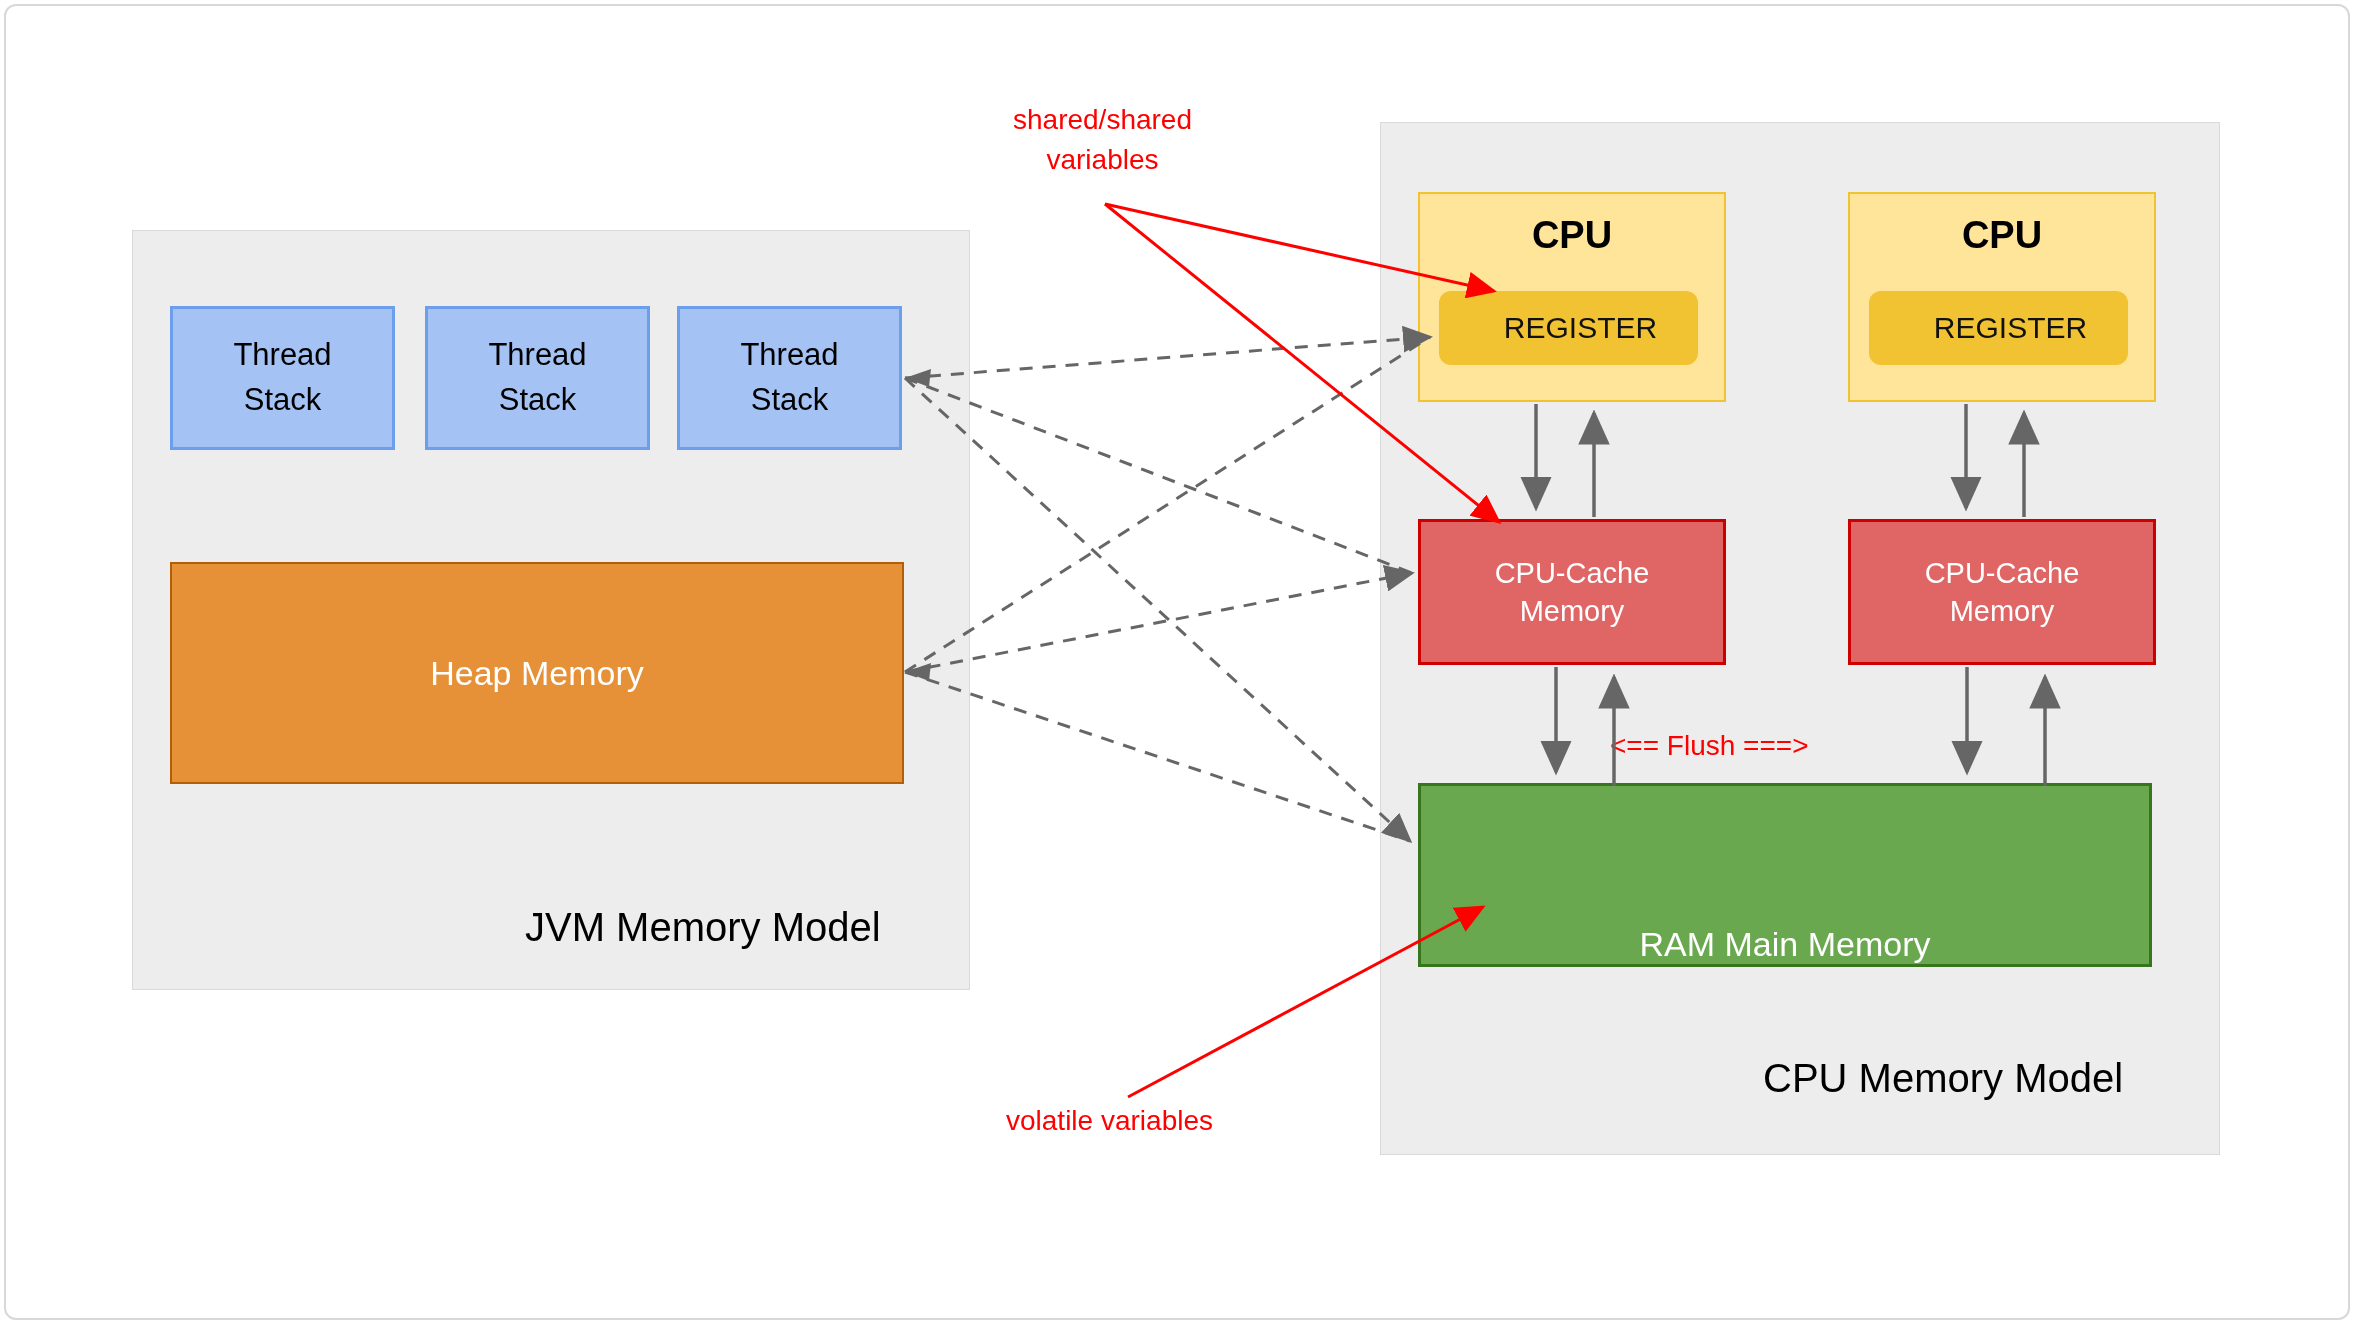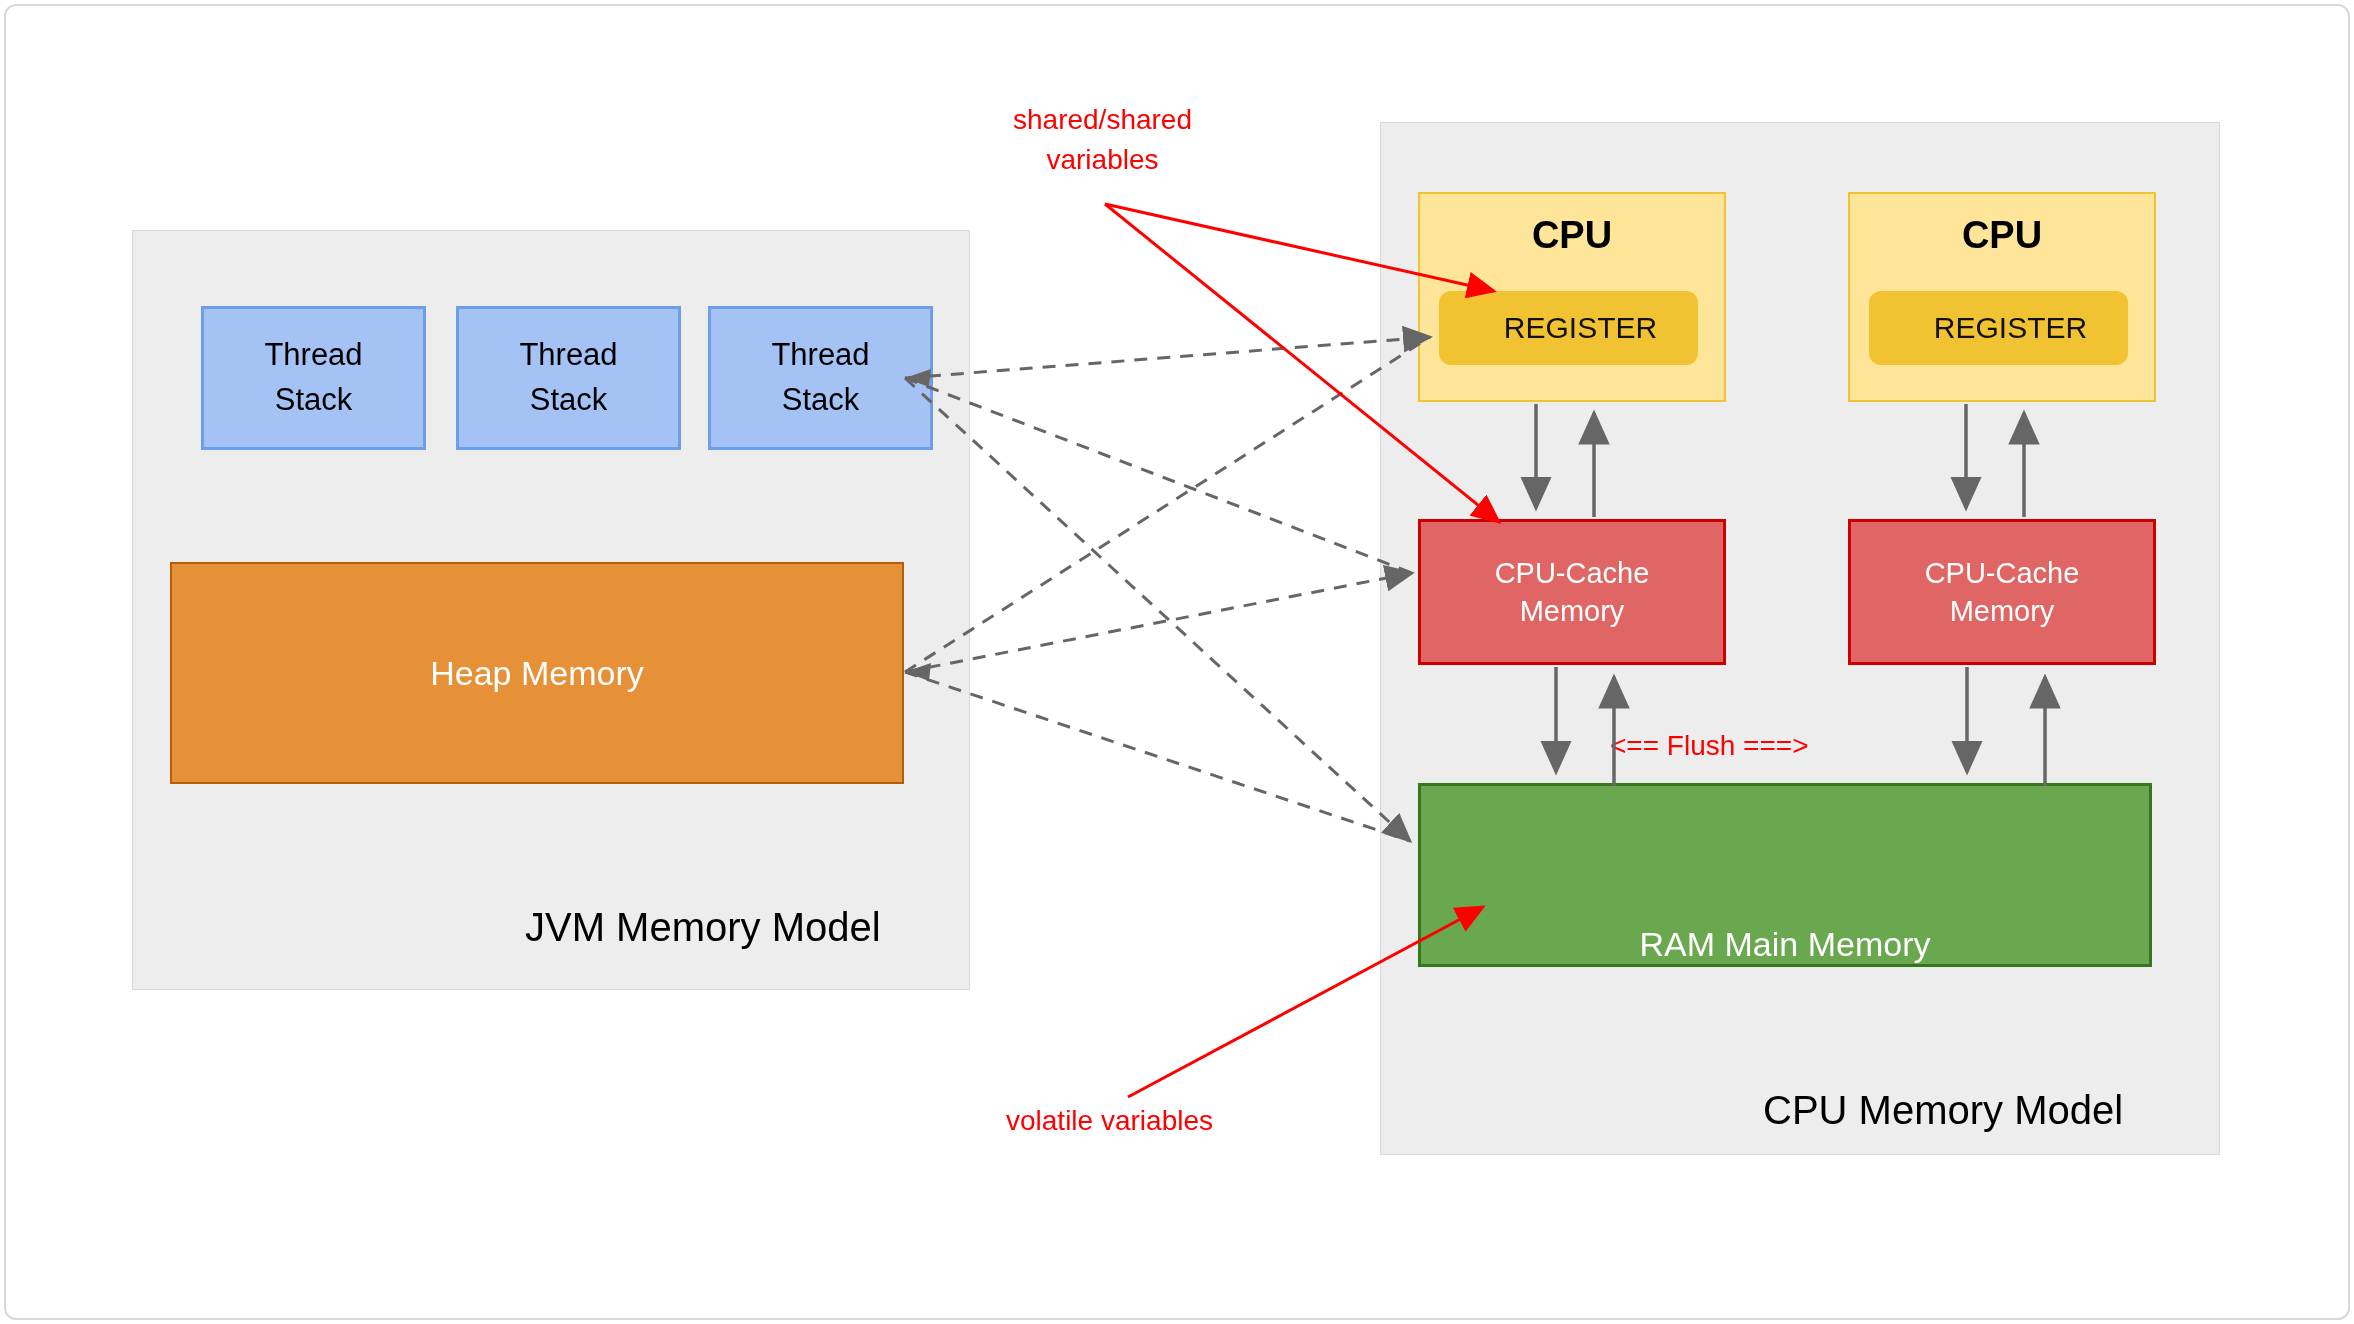--- a/index.html
+++ b/index.html
@@ -3,37 +3,37 @@
 <meta charset="utf-8">
 <style>
   html,body{margin:0;padding:0;background:#ffffff;}
   body{width:2354px;height:1324px;font-family:"Liberation Sans",sans-serif;}
   .canvas{position:relative;width:2354px;height:1324px;background:#fff;overflow:hidden;}
   .frame{position:absolute;left:4px;top:4px;right:4px;bottom:4px;border:2px solid #d8d8d8;border-radius:12px;pointer-events:none;}
   .panel{position:absolute;background:#ededed;border:1px solid #d9d9d9;}
   .jvm-panel{left:132px;top:230px;width:836px;height:758px;}
   .cpu-panel{left:1380px;top:122px;width:838px;height:1031px;}
   .box{position:absolute;display:flex;align-items:center;justify-content:center;text-align:center;box-sizing:border-box;}
-  .ts{top:306px;width:225px;height:144px;background:#a4c2f4;border:3px solid #6d9eeb;font-size:31px;line-height:1.45;color:#000;margin-left:31px;}
+  .ts{top:306px;width:225px;height:144px;background:#a4c2f4;border:3px solid #6d9eeb;font-size:31px;line-height:1.45;color:#000;}
   .ts1{left:170px;} .ts2{left:425px;} .ts3{left:677px;}
   .ts .wrap{width:130px;}
   .heap{left:170px;top:562px;width:734px;height:222px;background:#e69138;border:2px solid #b45f06;color:#fff;font-size:34px;text-align:right;}
   .cpu-box{top:192px;width:308px;height:210px;background:#ffe599;border:2px solid #f1c232;}
   .cpu1{left:1418px;} .cpu2{left:1848px;}
   .cpu-title{position:absolute;top:214px;width:308px;text-align:center;font-size:38px;color:#000;font-weight:bold;}
   .cpu-title.c1{left:1418px;} .cpu-title.c2{left:1848px;}
   .register{top:291px;width:259px;height:74px;background:#f1c232;border-radius:12px;font-size:30px;color:#111;padding-left:24px;}
   .reg1{left:1439px;} .reg2{left:1869px;}
   .cache{top:519px;width:308px;height:146px;background:#e06666;border:3px solid #cc0000;color:#fff;font-size:29px;line-height:1.32;}
   .cache1{left:1418px;} .cache2{left:1848px;}
   .cache .wrap{width:190px;}
   .ram{left:1418px;top:783px;width:734px;height:184px;background:#6aa84f;border:3px solid #38761d;color:#fff;font-size:34px;align-items:flex-end;}
   .panel-label{position:absolute;font-size:40px;color:#000;white-space:nowrap;}
   .jvm-label{left:525px;top:905px;}
-  .cpu-label{left:1763px;top:1056px;margin-top:32px;}
+  .cpu-label{left:1763px;top:1056px;}
   .red-note{position:absolute;color:#ff0000;font-size:28px;line-height:1.43;}
   .note-local{left:1000px;top:100px;width:205px;text-align:center;}
   .note-volatile{left:1006px;top:1101px;white-space:nowrap;}
   .note-flush{left:1610px;top:726px;white-space:nowrap;}
   svg.arrows{position:absolute;left:0;top:0;z-index:10;pointer-events:none;}
 </style>
 </head>
 <body>
 
 <div class="canvas">

